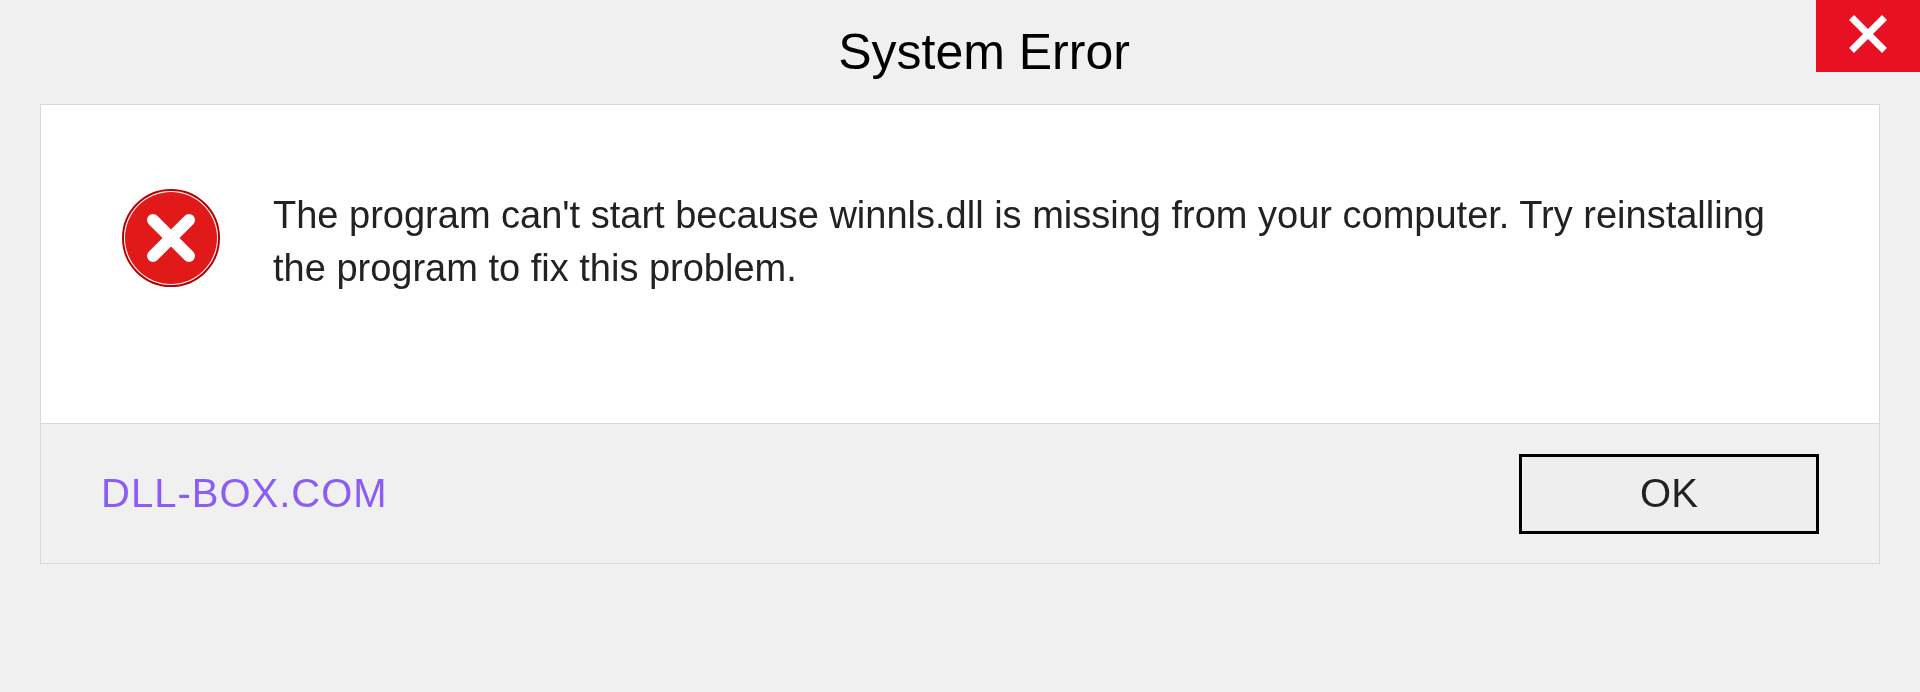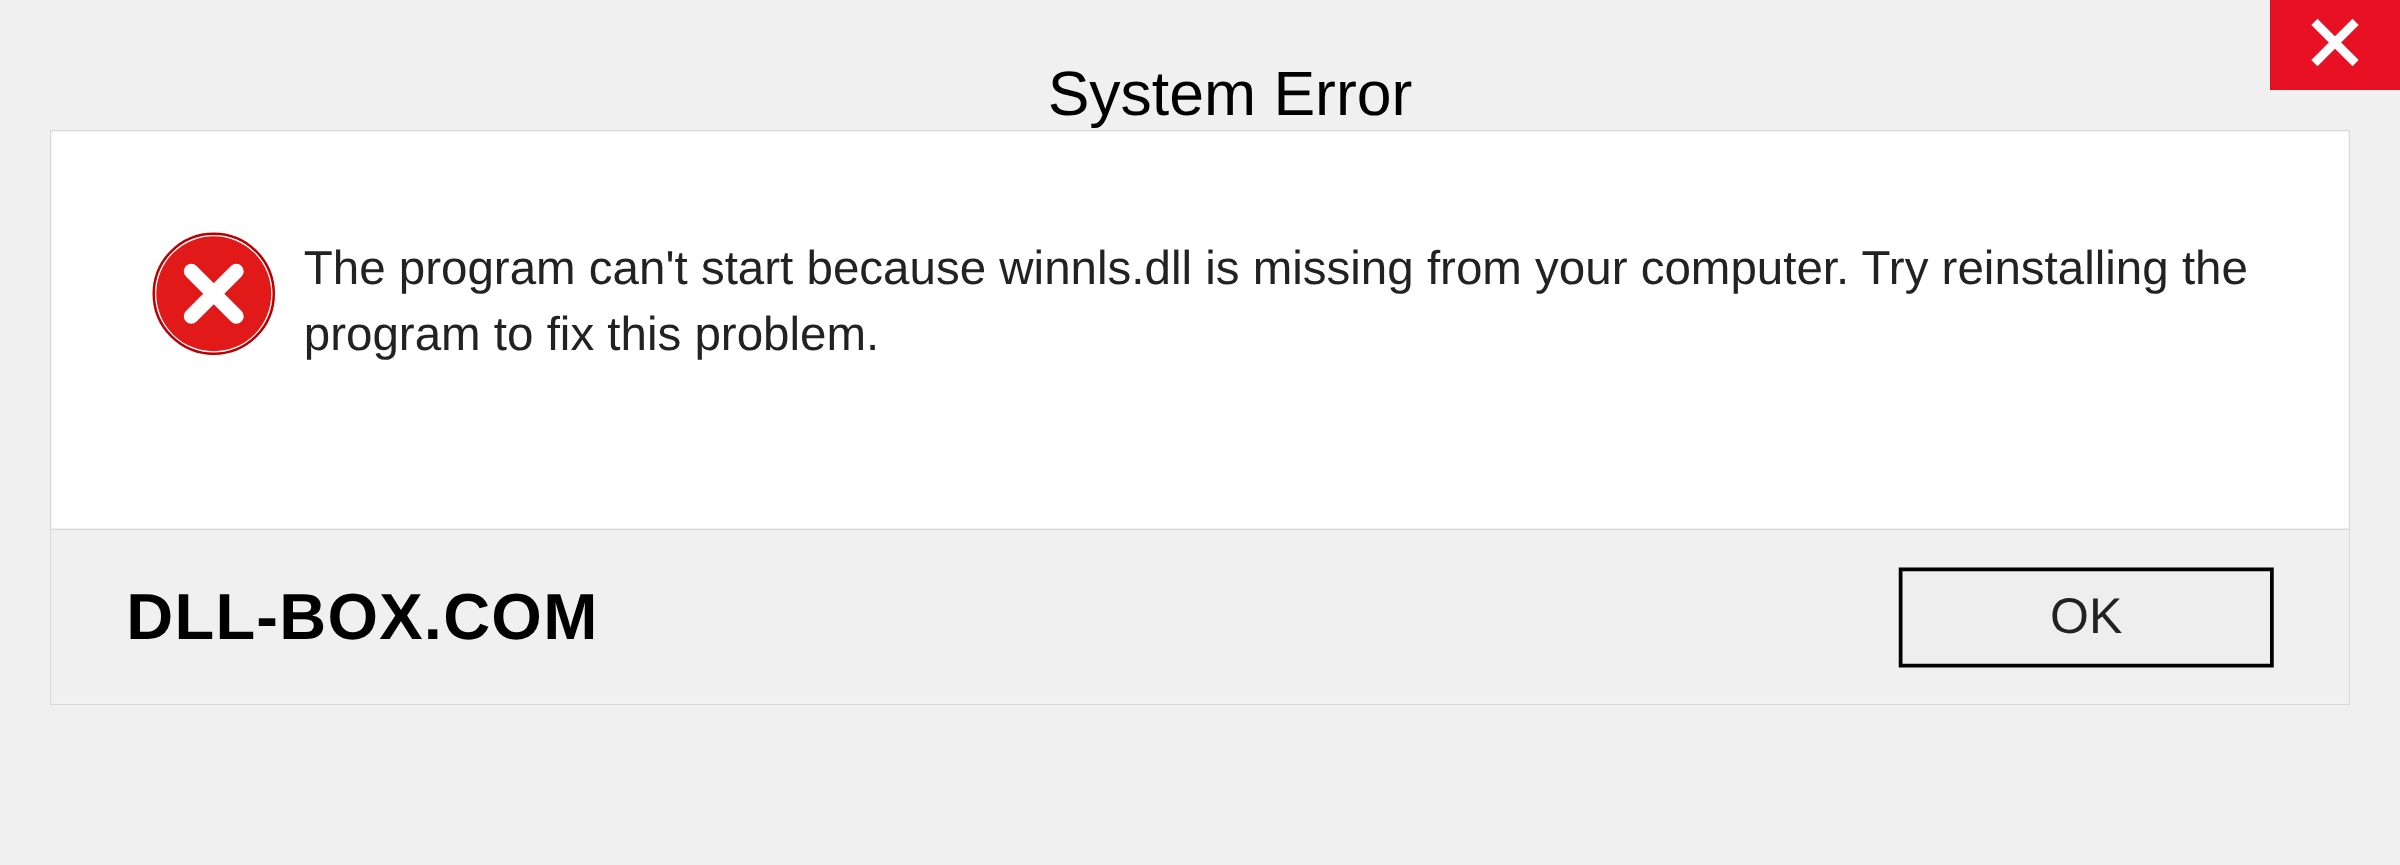--- a/index.html
+++ b/index.html
@@ -12,21 +12,21 @@
       height: 692px;
       background: #f0f0f0;
       font-family: "Segoe UI", Arial, sans-serif;
       position: relative;
       overflow: hidden;
     }
     .titlebar {
       width: 100%;
       height: 104px;
       display: flex;
-      align-items: flex-end;
+      align-items: center;
       justify-content: center;
       position: relative;
       padding-left: 48px;
     }
     .title-text {
       font-size: 50px;
       color: #000;
       font-weight: 400;
     }
     .close-button {
@@ -47,23 +47,23 @@
     }
     .content-area {
       margin: 0 40px;
       background: #ffffff;
       border: 1px solid #d8d8d8;
       height: 460px;
       position: relative;
     }
     .message-row {
       display: flex;
-      align-items: flex-start;
+      align-items: center;
       padding: 80px 60px 40px 80px;
-      gap: 22px;
+      gap: 52px;
     }
     .error-icon-wrap {
       flex-shrink: 0;
     }
     .error-icon-wrap svg {
       width: 100px;
       height: 100px;
     }
     .message-text {
       font-size: 38px;
@@ -78,23 +78,23 @@
       right: 0;
       height: 140px;
       background: #f0f0f0;
       border-top: 1px solid #d8d8d8;
       display: flex;
       align-items: center;
       justify-content: space-between;
       padding: 0 60px;
     }
     .watermark {
-      font-size: 52px;
-      font-weight: 700;
-      color: #000000;
+      font-size: 40px;
+      font-weight: 400;
+      color: #8b5cf6;
       letter-spacing: 1px;
       font-family: Arial, sans-serif;
     }
     .ok-button {
       width: 300px;
       height: 80px;
       background: #eeeeee;
       border: 3px solid #000000;
       font-size: 40px;
       color: #222;

